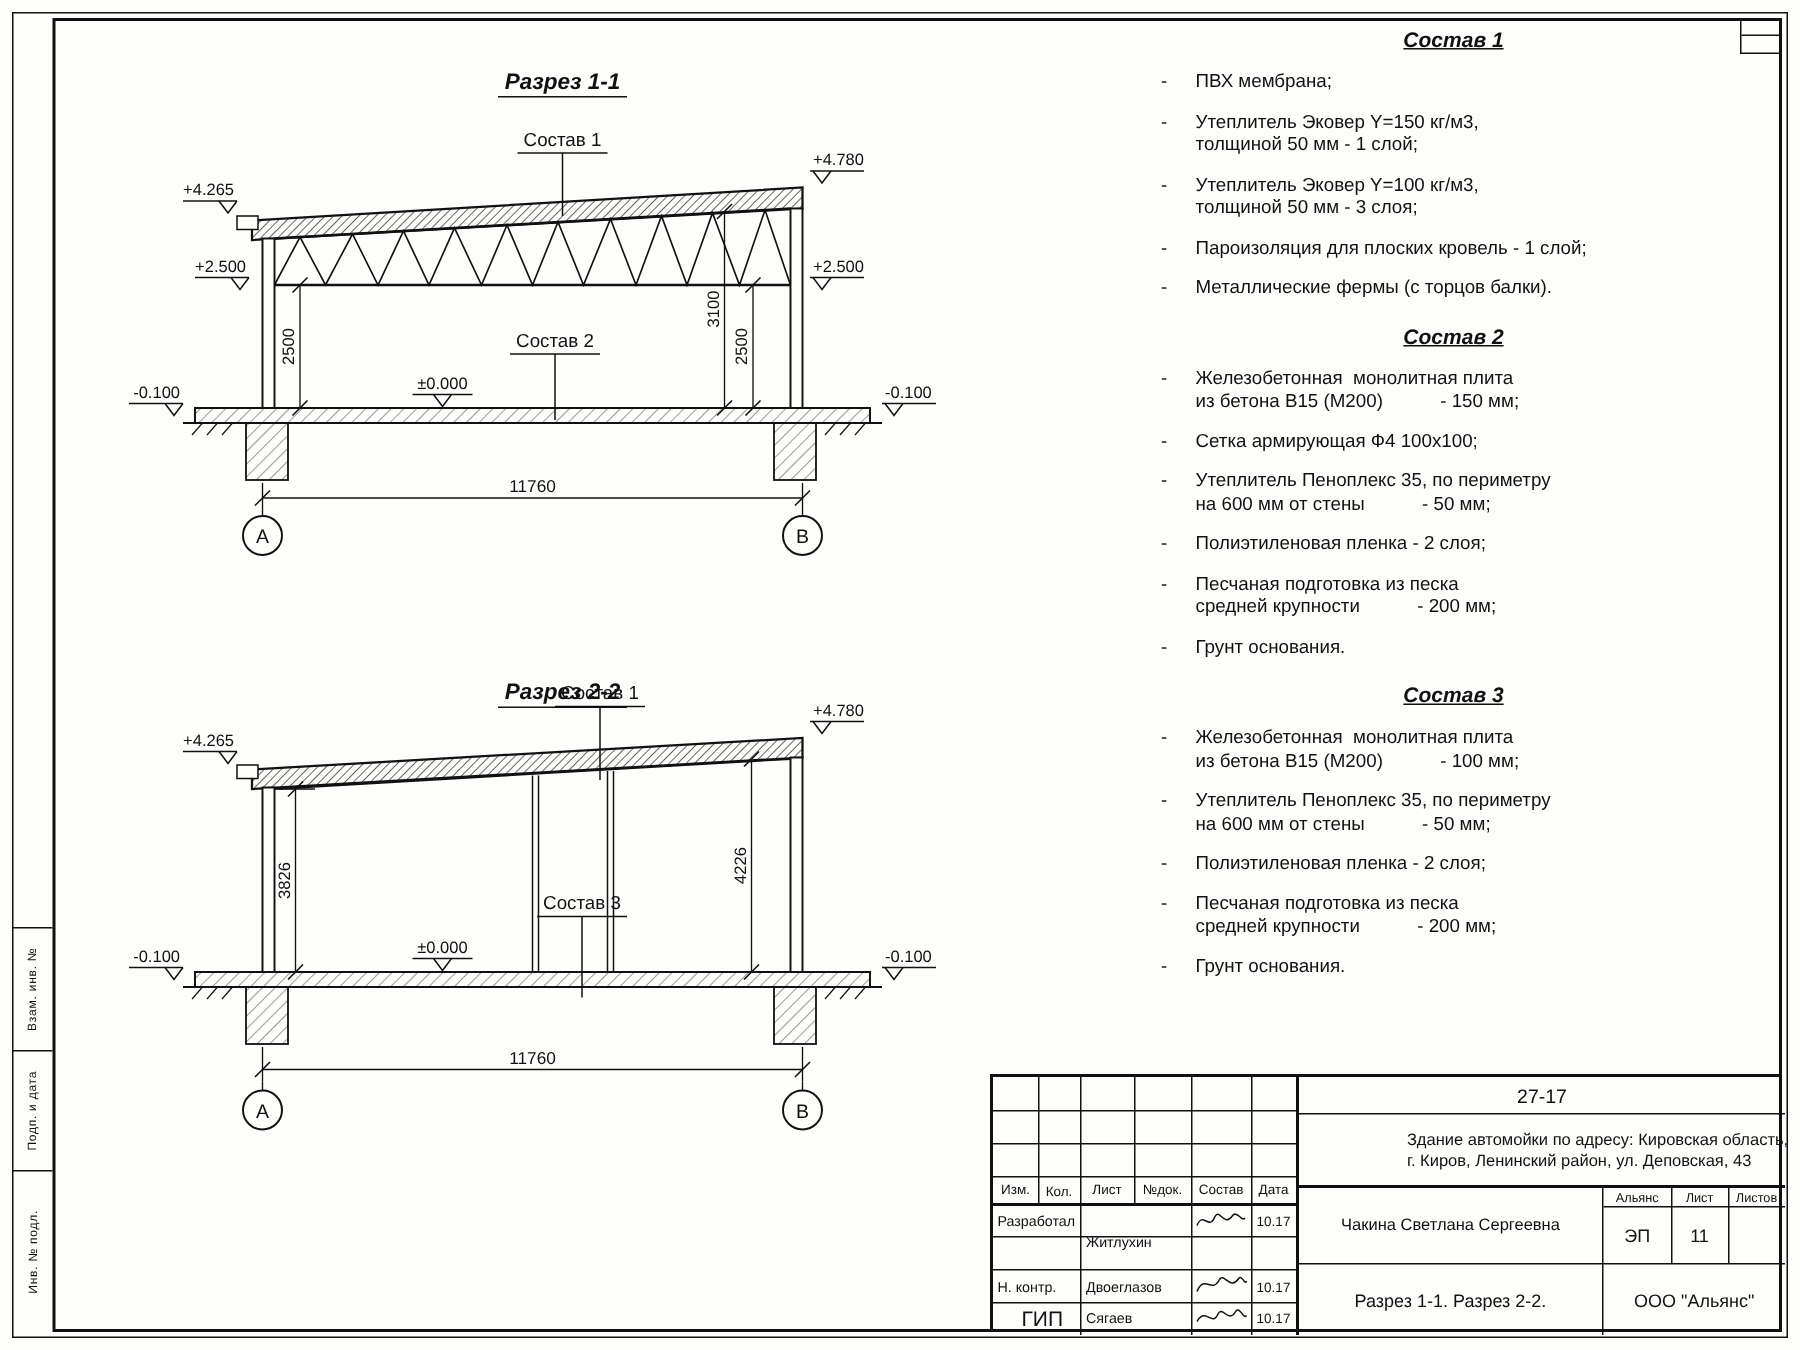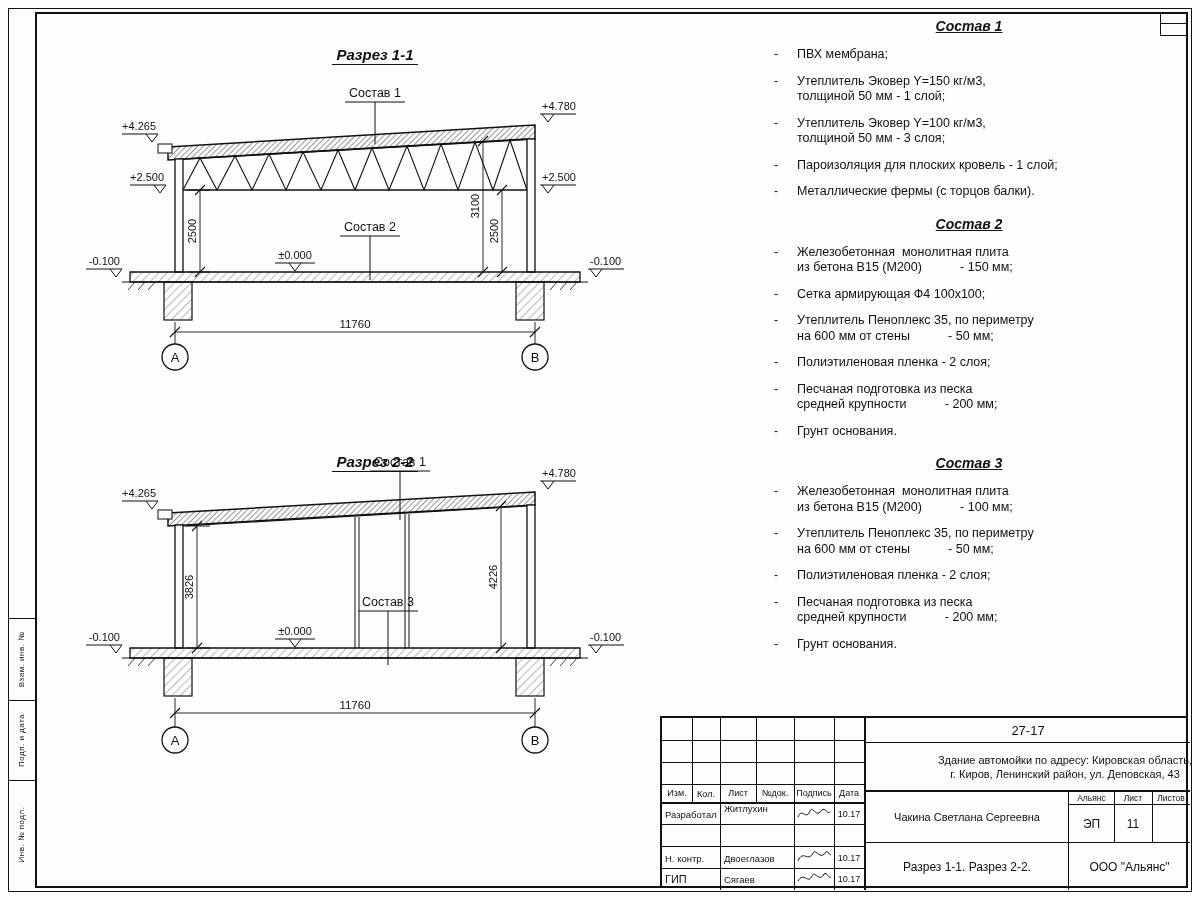--- a/index.html
+++ b/index.html
@@ -15,21 +15,21 @@
   .notes{position:absolute;left:178px;top:818px;font-size:13px;line-height:19px}
   
   .specs{position:absolute;left:765px;top:18px;width:408px}
   .spec-h{font-size:14px;font-weight:bold;font-style:italic;text-align:center;text-decoration:underline;margin:16px 0 13px}
   .spec-h:first-child{margin-top:0}
   .spec-item{position:relative;padding-left:32px;font-size:12.5px;line-height:15.5px;margin-bottom:11px;white-space:pre-wrap}
   .spec-item::before{content:"-";position:absolute;left:9px;top:0}
   
   .tb{position:absolute;left:660px;top:716px;width:528px;height:172px;border:2px solid #111;background:#fdfdfb}
   .tb-line{position:absolute;background:#111}
-  .tb-cell{position:absolute;display:flex;align-items:center;justify-content:center;text-align:center;overflow:hidden}
+  .tb-cell{position:absolute;display:flex;align-items:center;justify-content:center;text-align:left;overflow:hidden}
   .pre{white-space:pre-line}
   
   .strip-cell{position:absolute;left:8px;width:27px;border-top:1.5px solid #111;display:flex;align-items:center;justify-content:center}
   .strip-cell span{transform:rotate(-90deg);white-space:nowrap;font-size:8px;letter-spacing:.5px}
   .corner-box{position:absolute;left:1160px;top:12px;width:28px;height:24px;border-left:1.5px solid #111;border-bottom:1.5px solid #111}
   .corner-box div{height:12px;border-bottom:1px solid #111}
   
   svg{position:absolute;overflow:visible}
   svg text{fill:#111;font-family:"Liberation Sans",sans-serif}
 </style>
@@ -358,36 +358,36 @@
     <div class="tb-line" style="left:0;top:66px;width:202px;height:1px"></div>
     <div class="tb-line" style="left:0;top:84px;width:202px;height:2px"></div>
     <div class="tb-line" style="left:0;top:106px;width:202px;height:1px"></div>
     <div class="tb-line" style="left:0;top:128px;width:202px;height:1px"></div>
     <div class="tb-line" style="left:0;top:150px;width:202px;height:1px"></div>
 
     <div class="tb-cell" style="left:0;top:66px;width:30px;height:18px;font-size:9px">Изм.</div>
     <div class="tb-cell" style="left:30px;top:66px;width:28px;height:20px;font-size:9px">Кол.</div>
     <div class="tb-cell" style="left:58px;top:66px;width:36px;height:18px;font-size:9px">Лист</div>
     <div class="tb-cell" style="left:94px;top:66px;width:38px;height:18px;font-size:9px">№док.</div>
-    <div class="tb-cell" style="left:132px;top:66px;width:40px;height:18px;font-size:9px">Подпись</div>
+    <div class="tb-cell" style="left:132px;top:66px;width:40px;height:18px;font-size:9px">Состав</div>
     <div class="tb-cell" style="left:172px;top:66px;width:30px;height:18px;font-size:9px">Дата</div>
 
     <div class="tb-cell" style="left:0;top:86px;width:58px;height:20px;font-size:9.5px;justify-content:flex-start;padding-left:3px">Разработал</div>
-    <div class="tb-cell" style="left:58px;top:80px;width:74px;height:20px;font-size:9.5px;justify-content:flex-start;padding-left:4px">Житлухин</div>
+    <div class="tb-cell" style="left:58px;top:100px;width:74px;height:20px;font-size:9.5px;justify-content:flex-start;padding-left:4px">Житлухин</div>
     <div class="tb-cell" style="left:172px;top:86px;width:30px;height:20px;font-size:9px">10.17</div>
     <svg width="36" height="18" viewBox="0 0 36 18" style="left:134px;top:87px">
         <path d="M2,12 C6,2 10,16 14,6 C17,0 20,14 26,5 C29,2 32,10 34,7" fill="none" stroke="#111" stroke-width="1"></path>
       </svg>
     <div class="tb-cell" style="left:0;top:130px;width:58px;height:20px;font-size:9.5px;justify-content:flex-start;padding-left:3px">Н. контр.</div>
     <div class="tb-cell" style="left:58px;top:130px;width:74px;height:20px;font-size:9.5px;justify-content:flex-start;padding-left:4px">Двоеглазов</div>
     <div class="tb-cell" style="left:172px;top:130px;width:30px;height:20px;font-size:9px">10.17</div>
     <svg width="36" height="18" viewBox="0 0 36 18" style="left:134px;top:130px">
         <path d="M2,13 C7,1 12,15 17,5 C20,0 24,13 30,4 C32,2 34,9 35,6" fill="none" stroke="#111" stroke-width="1"></path>
       </svg>
-    <div class="tb-cell" style="left:0;top:151px;width:58px;height:20px;font-size:11px;justify-content:flex-start;padding-left:3px">ГИП</div>
+    <div class="tb-cell" style="left:0;top:151px;width:58px;height:20px;font-size:14px;justify-content:flex-start;padding-left:19px">ГИП</div>
     <div class="tb-cell" style="left:58px;top:151px;width:74px;height:20px;font-size:9.5px;justify-content:flex-start;padding-left:4px">Сягаев</div>
     <div class="tb-cell" style="left:172px;top:151px;width:30px;height:20px;font-size:9px">10.17</div>
     <svg width="36" height="18" viewBox="0 0 36 18" style="left:134px;top:151px">
         <path d="M2,12 C8,2 12,16 16,7 C19,1 23,14 28,5 C31,2 33,11 35,8" fill="none" stroke="#111" stroke-width="1"></path>
       </svg>
 
     <div class="tb-line" style="left:204px;top:24px;width:324px;height:1px"></div>
     <div class="tb-line" style="left:204px;top:72px;width:324px;height:2px"></div>
     <div class="tb-line" style="left:204px;top:124px;width:324px;height:1px"></div>
     <div class="tb-line" style="left:406px;top:72px;width:1px;height:100px"></div>

